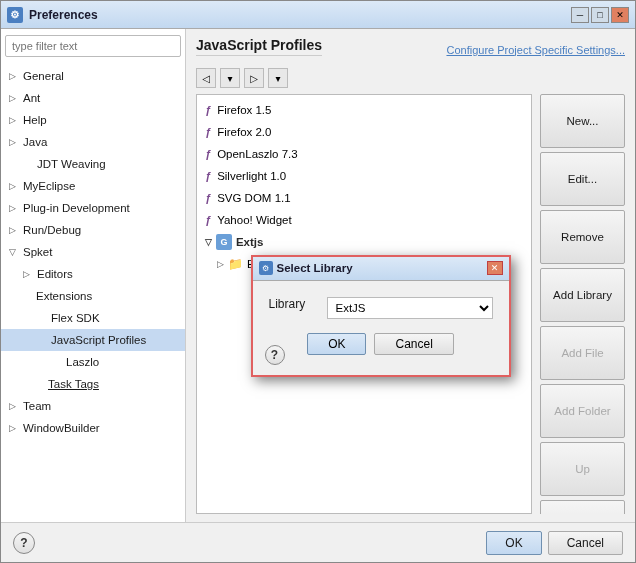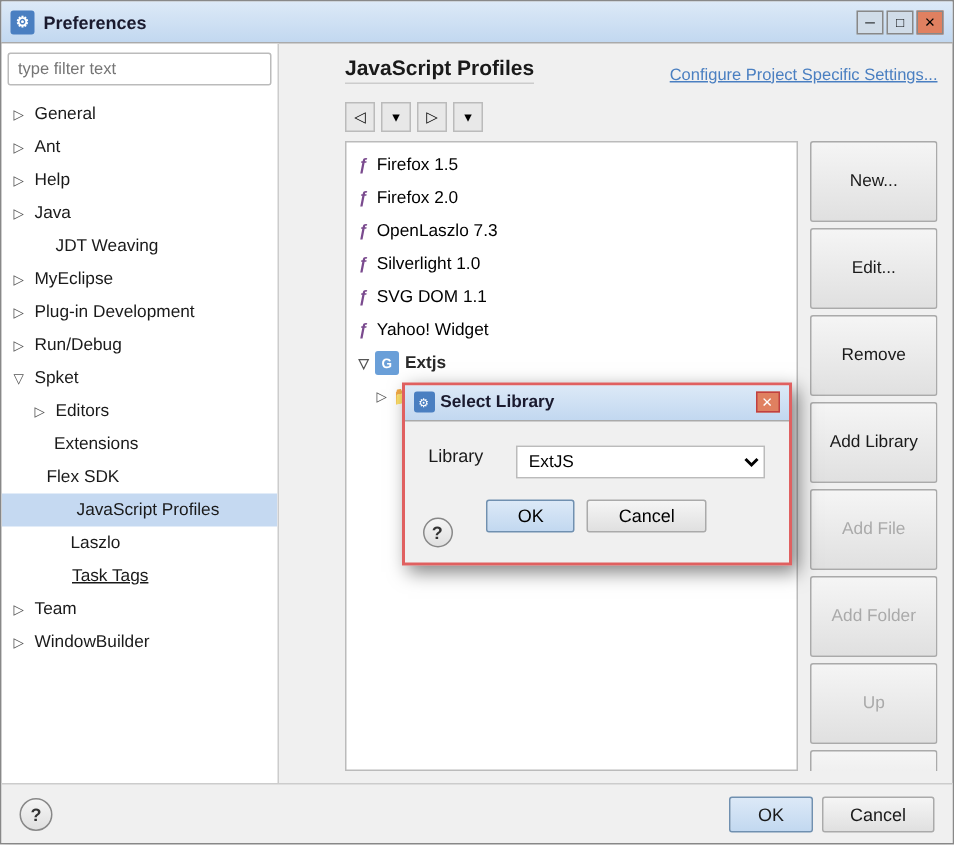--- a/index.html
+++ b/index.html
@@ -55,21 +55,20 @@
       border: 1px solid #888;
       cursor: pointer;
       font-size: 9px;
       display: flex; align-items: center; justify-content: center;
     }
     .titlebar-btn.close { background: #e08060; }
     .content-area {
       display: flex;
       flex: 1;
       overflow: hidden;
-      gap: 34px;
     }
     .sidebar {
       width: 185px;
       background: white;
       border-right: 1px solid #ccc;
       display: flex;
       flex-direction: column;
       overflow: hidden;
       flex-shrink: 0;
     }
@@ -436,31 +435,31 @@
         <div class="tree-item" style="padding-left: 22px;">
           <span class="tree-arrow">▷</span>
           <span>Editors</span>
         </div>
 
         <div class="tree-item" style="padding-left: 21px;">
           <span class="tree-arrow" style="width:12px; display:inline-block;"></span>
           <span>Extensions</span>
         </div>
 
-        <div class="tree-item" style="padding-left: 16px;">
+        <div class="tree-item" style="padding-left: 36px;">
           <span class="tree-arrow" style="width:12px; display:inline-block;"></span>
           <span>Flex SDK</span>
         </div>
 
         <div class="tree-item selected" style="padding-left: 36px;">
           <span class="tree-arrow" style="width:12px; display:inline-block;"></span>
           <span>JavaScript Profiles</span>
         </div>
 
-        <div class="tree-item" style="padding-left: 32px;">
+        <div class="tree-item" style="padding-left: 51px;">
           <span class="tree-arrow" style="width:12px; display:inline-block;"></span>
           <span>Laszlo</span>
         </div>
 
         <div class="tree-item" style="padding-left: 33px; text-decoration: underline;">
           <span class="tree-arrow" style="width:12px; display:inline-block;"></span>
           <span>Task Tags</span>
         </div>
 
         <div class="tree-item">

